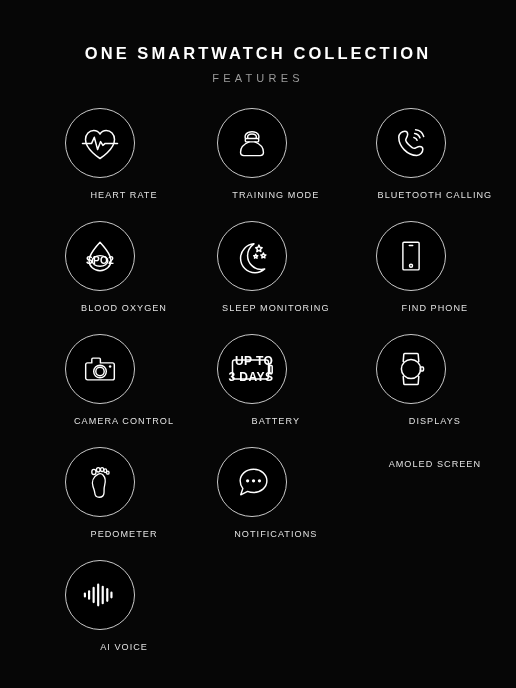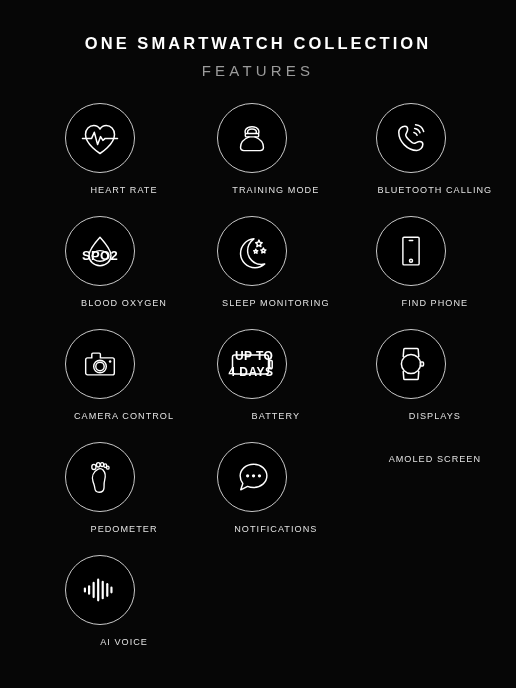--- a/index.html
+++ b/index.html
@@ -20,37 +20,37 @@
   .poster {
     position: relative;
     width: 516px;
     height: 688px;
     background: #060606;
     padding: 0;
   }
 
   
   .header {
-    padding-top: 34px;
+    padding-top: 44px;
     text-align: center;
   }
 
   .poster-title {
     font-size: 16.5px;
     font-weight: 700;
     letter-spacing: 3.05px;
     color: #ffffff;
     line-height: 1.1;
     text-transform: uppercase;
     white-space: nowrap;
   }
 
   .poster-subtitle {
     margin-top: 10px;
-    font-size: 15px;
+    font-size: 11px;
     font-weight: 400;
     letter-spacing: 4.2px;
     color: #9b9b9b;
     text-transform: uppercase;
   }
 
   
   .grid {
     margin-top: 24px;
     display: grid;
@@ -168,21 +168,21 @@
     text-align: right;
     white-space: nowrap;
   }
 
   
   .spo2-text {
     position: absolute;
     top: 56%;
     left: 50%;
     transform: translate(-50%, -50%);
-    font-size: 13px;
+    font-size: 10px;
     font-weight: 700;
     letter-spacing: 0.35px;
     color: #ffffff;
     text-align: center;
   }
 </style>
 </head>
 <body>
 
 <div class="poster">
@@ -274,21 +274,21 @@
       </div>
       <div class="cell-label">CAMERA CONTROL</div>
     </div>
 
     <div class="cell">
       <div class="badge">
         <svg width="50" height="50" viewBox="0 0 50 50" fill="none" stroke="#ffffff" stroke-width="1.5" stroke-linecap="round" stroke-linejoin="round">
           <rect x="5.5" y="16.0" width="36" height="19" rx="2.2"></rect>
           <path d="M42.6 21.6 H44.4 C44.9 21.6 45.2 22.0 45.2 22.5 V28.5 C45.2 29.0 44.9 29.4 44.4 29.4 H42.6 Z"></path>
         </svg>
-        <span class="battery-text"><span>UP TO</span><br><span>4 DAYS</span></span>
+        <span class="battery-text"><span>UP TO</span><br><span>3 DAYS</span></span>
       </div>
       <div class="cell-label">BATTERY</div>
     </div>
 
     <div class="cell">
       <div class="badge">
         <svg width="44" height="44" viewBox="0 0 44 44" fill="none" stroke="#ffffff" stroke-width="1.5" stroke-linecap="round" stroke-linejoin="round">
           <path d="M14.2 14.6 L14.8 7.4 C14.85 6.9 15.2 6.5 15.7 6.5 H28.3 C28.8 6.5 29.15 6.9 29.2 7.4 L29.8 14.6"></path>
           <path d="M14.2 29.4 L14.8 36.6 C14.85 37.1 15.2 37.5 15.7 37.5 H28.3 C28.8 37.5 29.15 37.1 29.2 36.6 L29.8 29.4"></path>
           <circle cx="22" cy="22" r="9.6"></circle>

